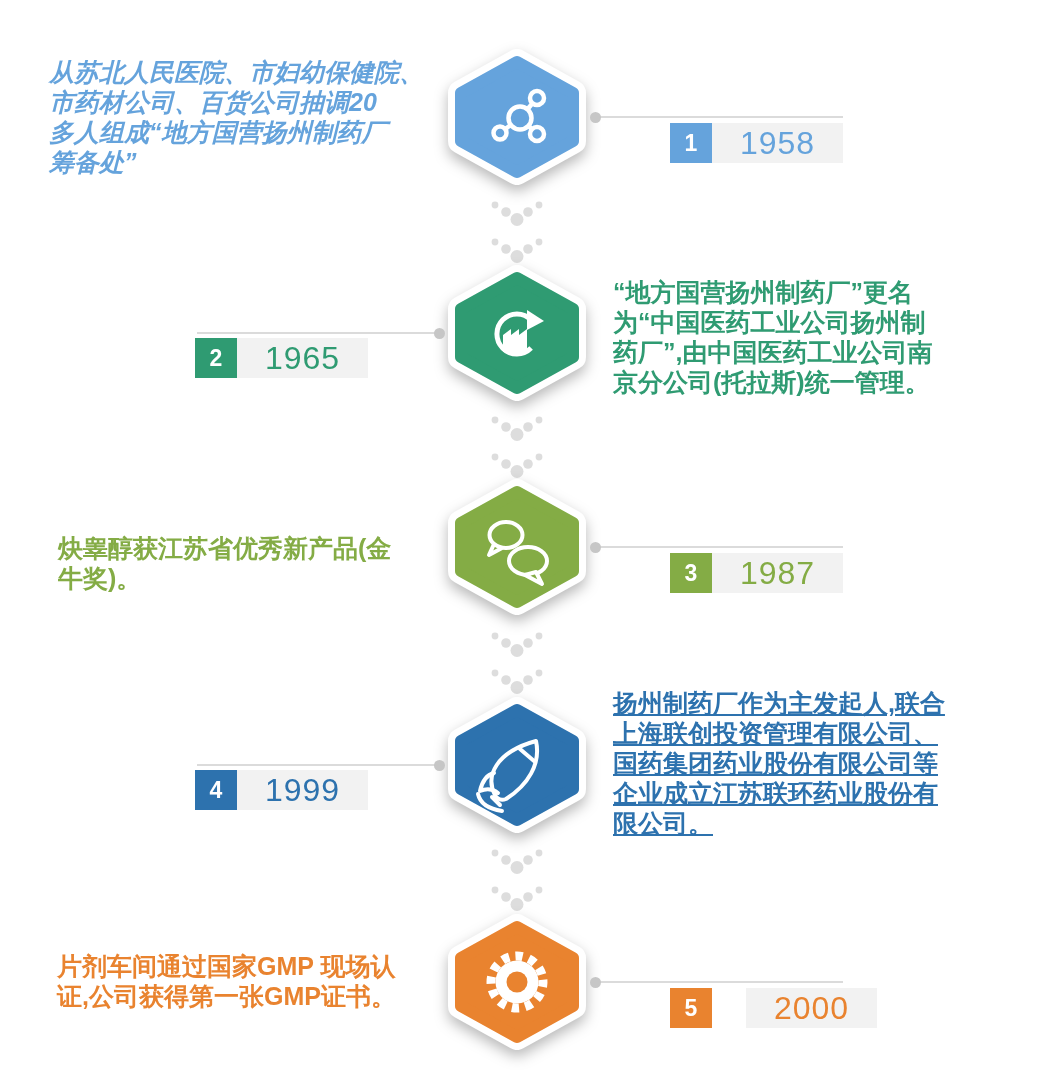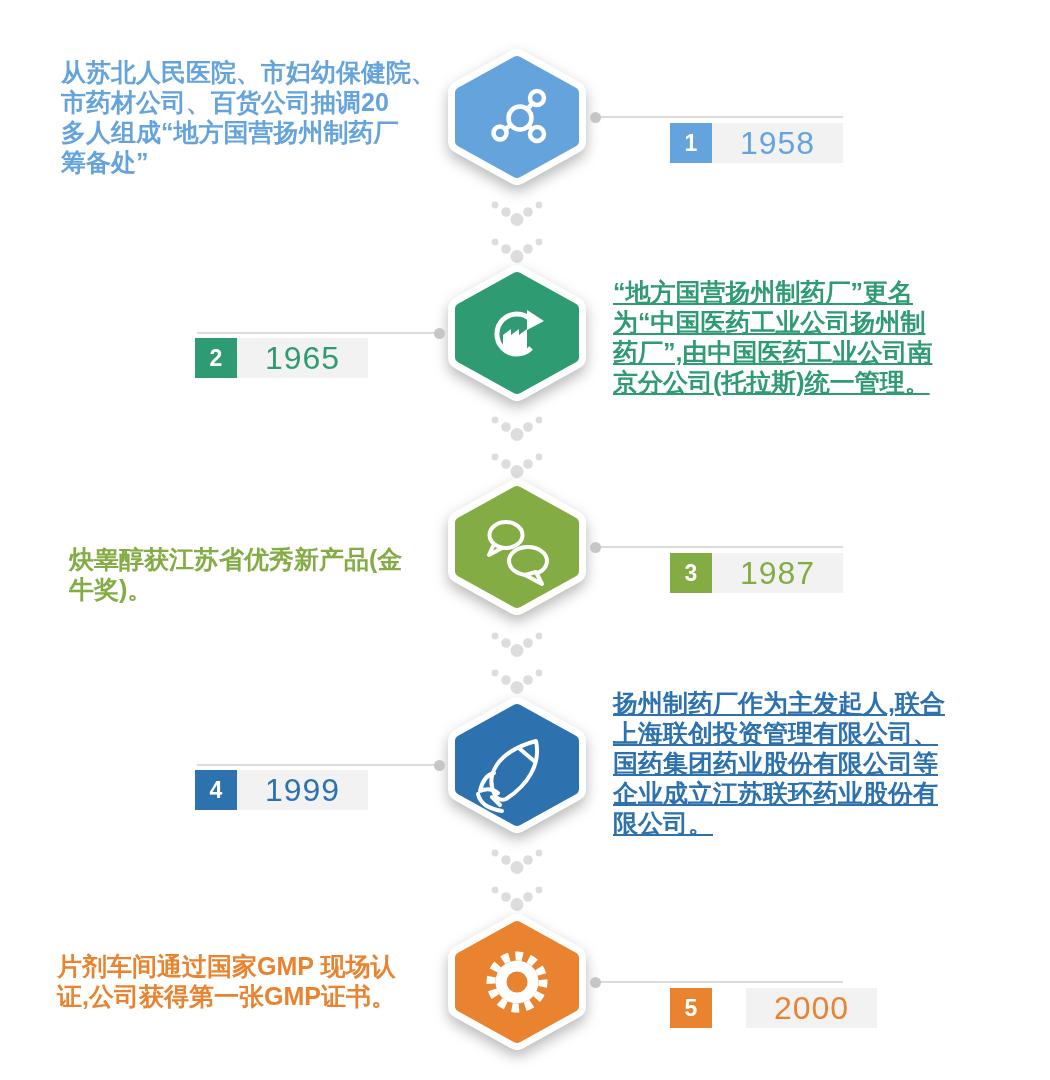--- a/index.html
+++ b/index.html
@@ -2,29 +2,29 @@
 <html style="--c1: #65A3DC; --c2: #2F9B72; --c3: #84AC45; --c4: #2D72AE; --c5: #E9832F; --line: #DBDBDB; --dot: #C6C6C6; --sep: #DDDDDD; --yearBg: #F2F2F2;"><head>
 <meta charset="utf-8">
 <style>
   html,body{margin:0;padding:0;background:#ffffff;}
   .canvas{position:relative;width:1050px;height:1080px;background:#ffffff;overflow:hidden;
           font-family:"Liberation Sans","DejaVu Sans",sans-serif;}
 
   
   .desc{position:absolute;margin:0;white-space:pre-line;
         font-weight:700;font-size:25px;line-height:30px;}
-  .desc p{margin:12px;}
-  .t1{left:61px;top:57px;width:420px;}
+  .desc p{margin:1px;}
+  .t1{left:49px;top:57px;width:420px;font-style:italic;}
   .t2{left:613px;top:277px;width:400px;}
   .t3{left:57px;top:502px;width:420px;}
   .t3 .para2{margin-top:14px;}
   .t4{left:613px;top:688px;width:400px;text-decoration:underline;}
   .t5{left:57px;top:951px;width:420px;}
 
-  .c1 .desc{color:var(--c1);} .c2 .desc{color:var(--c2);text-decoration:underline;}
+  .c1 .desc{color:var(--c1);} .c2 .desc{color:var(--c2);}
   .c3 .desc{color:var(--c3);} .c4 .desc{color:var(--c4);}
   .c5 .desc{color:var(--c5);}
 
   
   .hexwrap{position:absolute;width:144px;height:138px;}
   .h1{left:445px;top:48px;} .h2{left:445px;top:264px;}
   .h3{left:445px;top:478px;} .h4{left:445px;top:696px;}
   .h5{left:445px;top:913px;}
   .hexsvg{display:block;filter:drop-shadow(0 6px 7px rgba(0,0,0,.28));}
   .hex-rim{fill:#ffffff;stroke:#ffffff;stroke-width:26;stroke-linejoin:round;}

